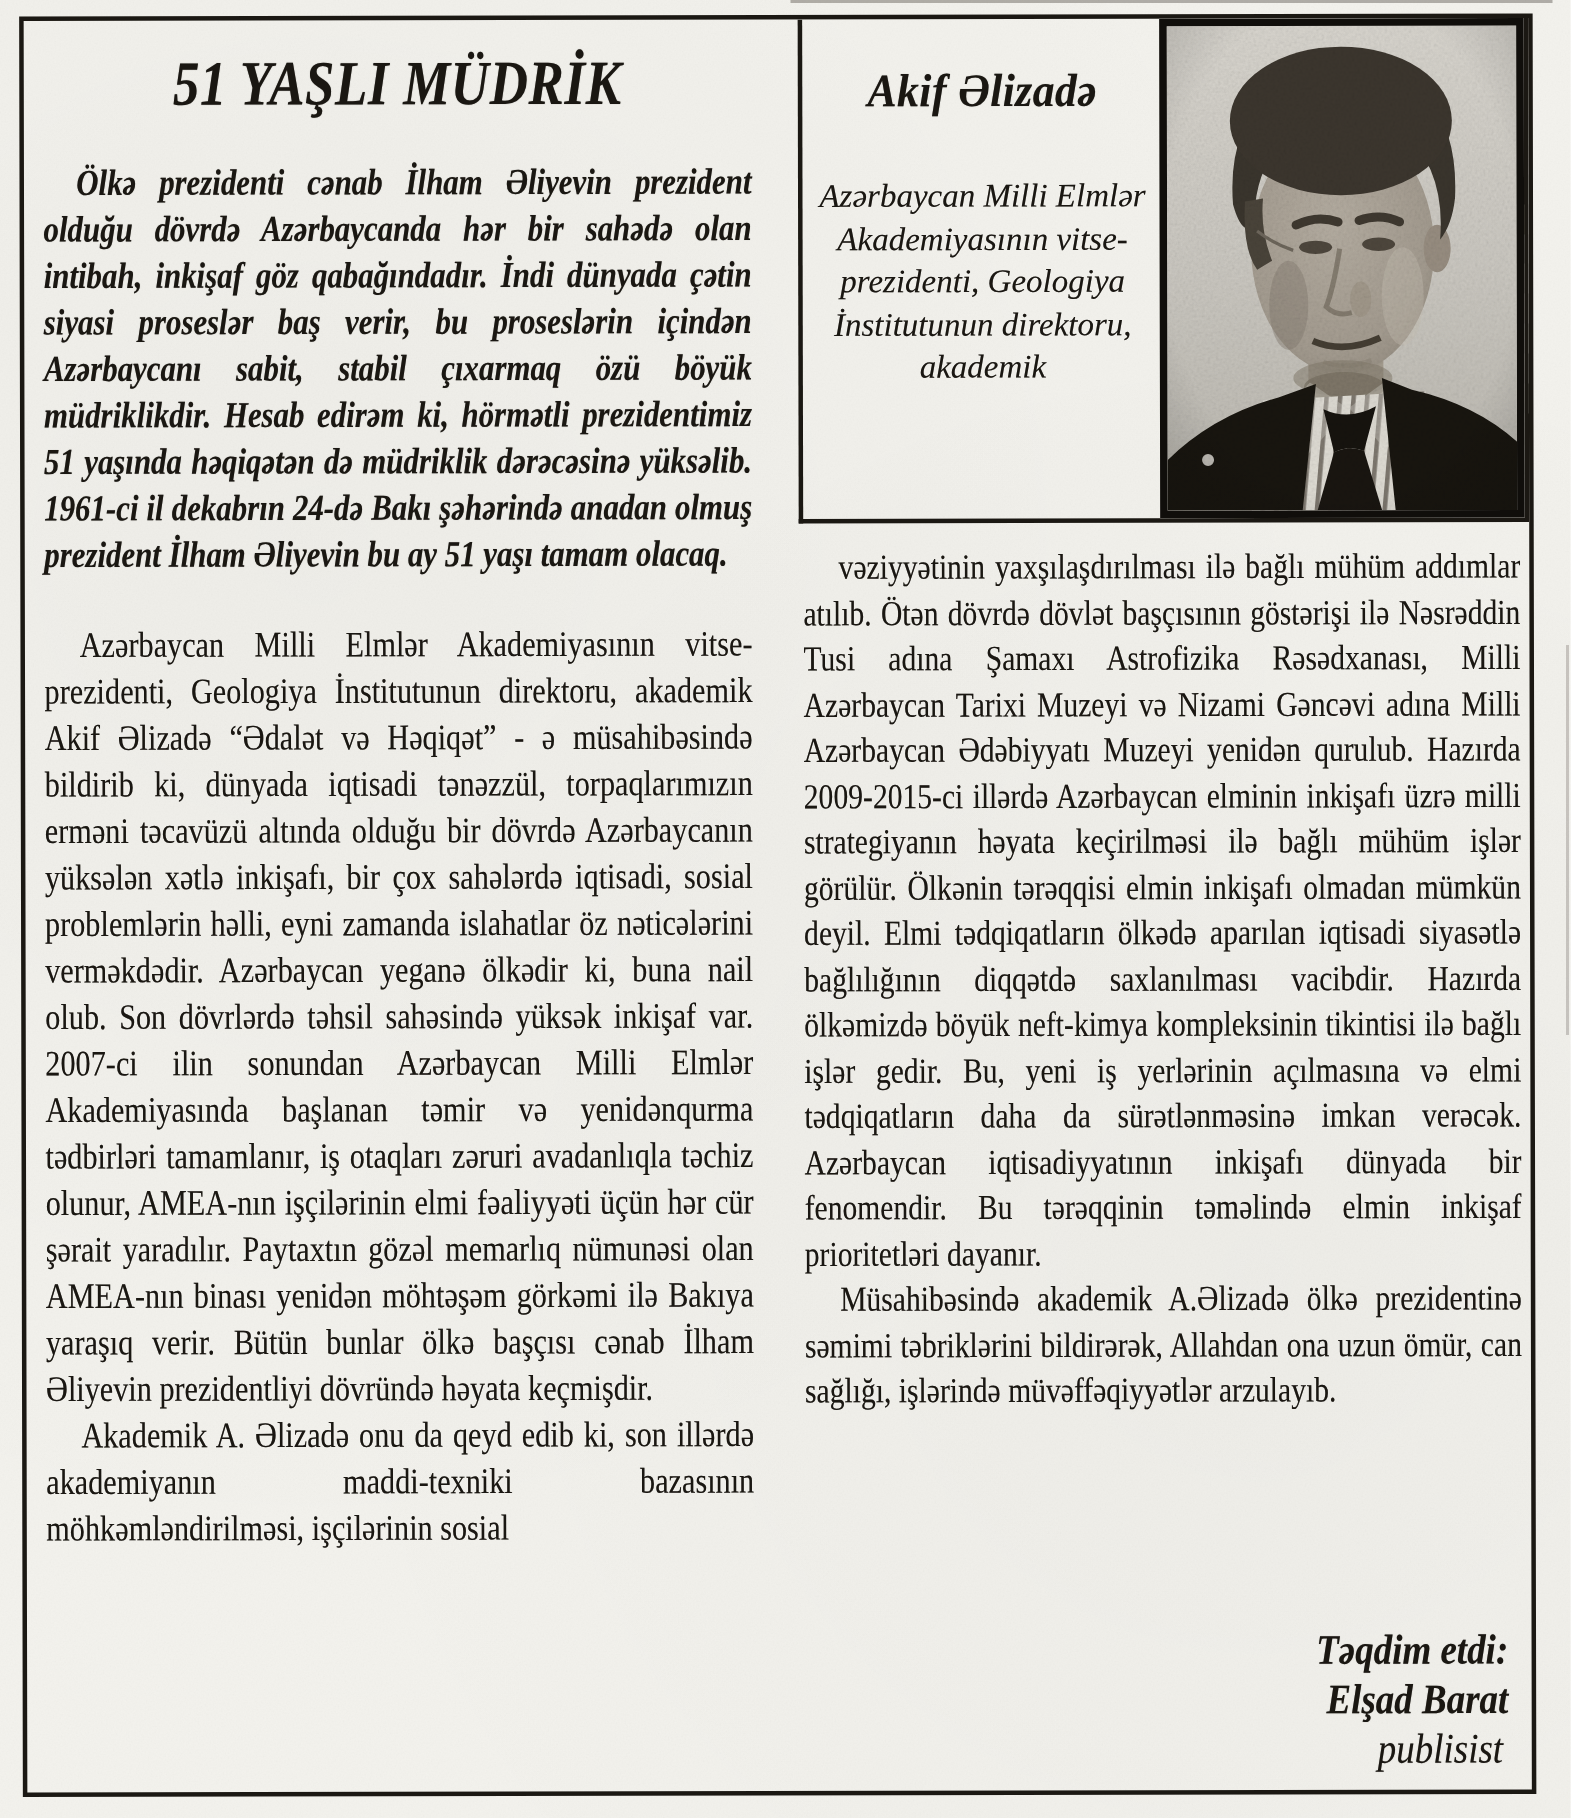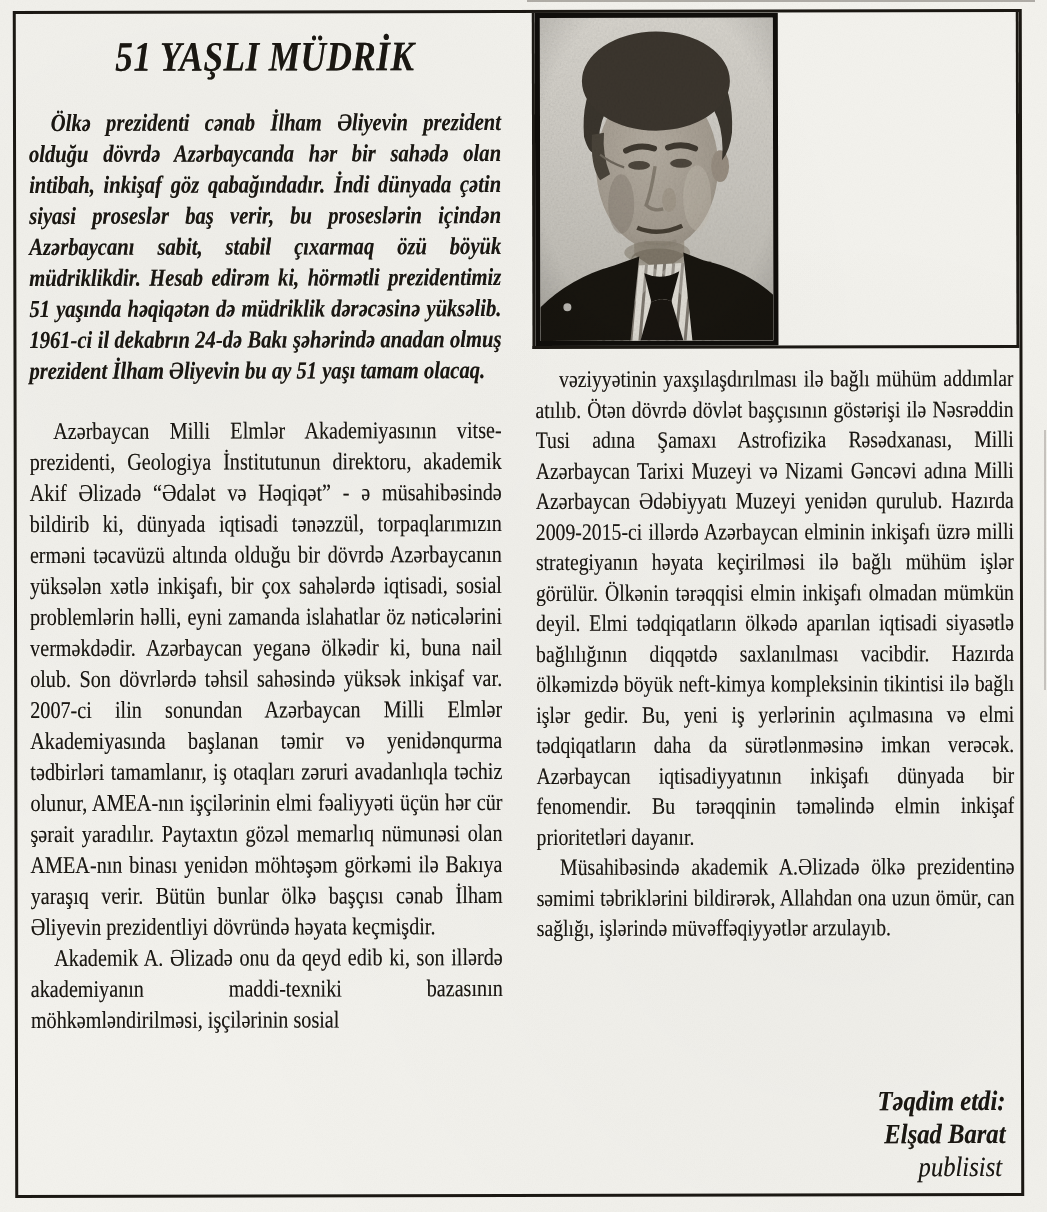--- a/index.html
+++ b/index.html
@@ -81,20 +81,24 @@
       <div class="squeeze">
         <h1 class="title">51 YAŞLI MÜDRİK</h1>
         <p class="lead">Ölkə prezidenti cənab İlham Əliyevin prezident olduğu dövrdə Azərbaycanda hər bir sahədə olan intibah, inkişaf göz qabağındadır. İndi dünyada çətin siyasi proseslər baş verir, bu proseslərin içindən Azərbaycanı sabit, stabil çıxarmaq özü böyük müdriklikdir. Hesab edirəm ki, hörmətli prezidentimiz 51 yaşında həqiqətən də müdriklik dərəcəsinə yüksəlib. 1961-ci il dekabrın 24-də Bakı şəhərində anadan olmuş prezident İlham Əliyevin bu ay 51 yaşı tamam olacaq.</p>
         <p class="body p-first">Azərbaycan Milli Elmlər Akademiyasının vitse-prezidenti, Geologiya İnstitutunun direktoru, akademik Akif Əlizadə “Ədalət və Həqiqət” - ə müsahibəsində bildirib ki, dünyada iqtisadi tənəzzül, torpaqlarımızın erməni təcavüzü altında olduğu bir dövrdə Azərbaycanın yüksələn xətlə inkişafı, bir çox sahələrdə iqtisadi, sosial problemlərin həlli, eyni zamanda islahatlar öz nəticələrini verməkdədir. Azərbaycan yeganə ölkədir ki, buna nail olub. Son dövrlərdə təhsil sahəsində yüksək inkişaf var. 2007-ci ilin sonundan Azərbaycan Milli Elmlər Akademiyasında başlanan təmir və yenidənqurma tədbirləri tamamlanır, iş otaqları zəruri avadanlıqla təchiz olunur, AMEA-nın işçilərinin elmi fəaliyyəti üçün hər cür şərait yaradılır. Paytaxtın gözəl memarlıq nümunəsi olan AMEA-nın binası yenidən möhtəşəm görkəmi ilə Bakıya yaraşıq verir. Bütün bunlar ölkə başçısı cənab İlham Əliyevin prezidentliyi dövründə həyata keçmişdir.</p>
         <p class="body">Akademik A. Əlizadə onu da qeyd edib ki, son illərdə akademiyanın maddi-texniki bazasının möhkəmləndirilməsi, işçilərinin sosial</p>
       </div>
     </div>
 
     <div class="col-right">
       <div class="profile-box">
+        <div class="profile-text">
+          <div class="profile-name">Akif Əlizadə</div>
+          <div class="profile-desc">Azərbaycan Milli Elmlər Akademiyasının vitse-prezidenti, Geologiya İnstitutunun direktoru, akademik</div>
+        </div>
         <div class="photo-frame">
           <svg class="portrait" viewBox="0 0 233 326" preserveAspectRatio="none" xmlns="http://www.w3.org/2000/svg">
             <defs>
               <linearGradient id="gBg" x1="0" y1="0" x2="0" y2="1">
                 <stop offset="0" stop-color="#dad7d0"></stop>
                 <stop offset=".5" stop-color="#cdcac3"></stop>
                 <stop offset="1" stop-color="#bdbab2"></stop>
               </linearGradient>
               <radialGradient id="gFace" cx=".45" cy=".4" r=".75">
                 <stop offset="0" stop-color="#b7afa3"></stop>

